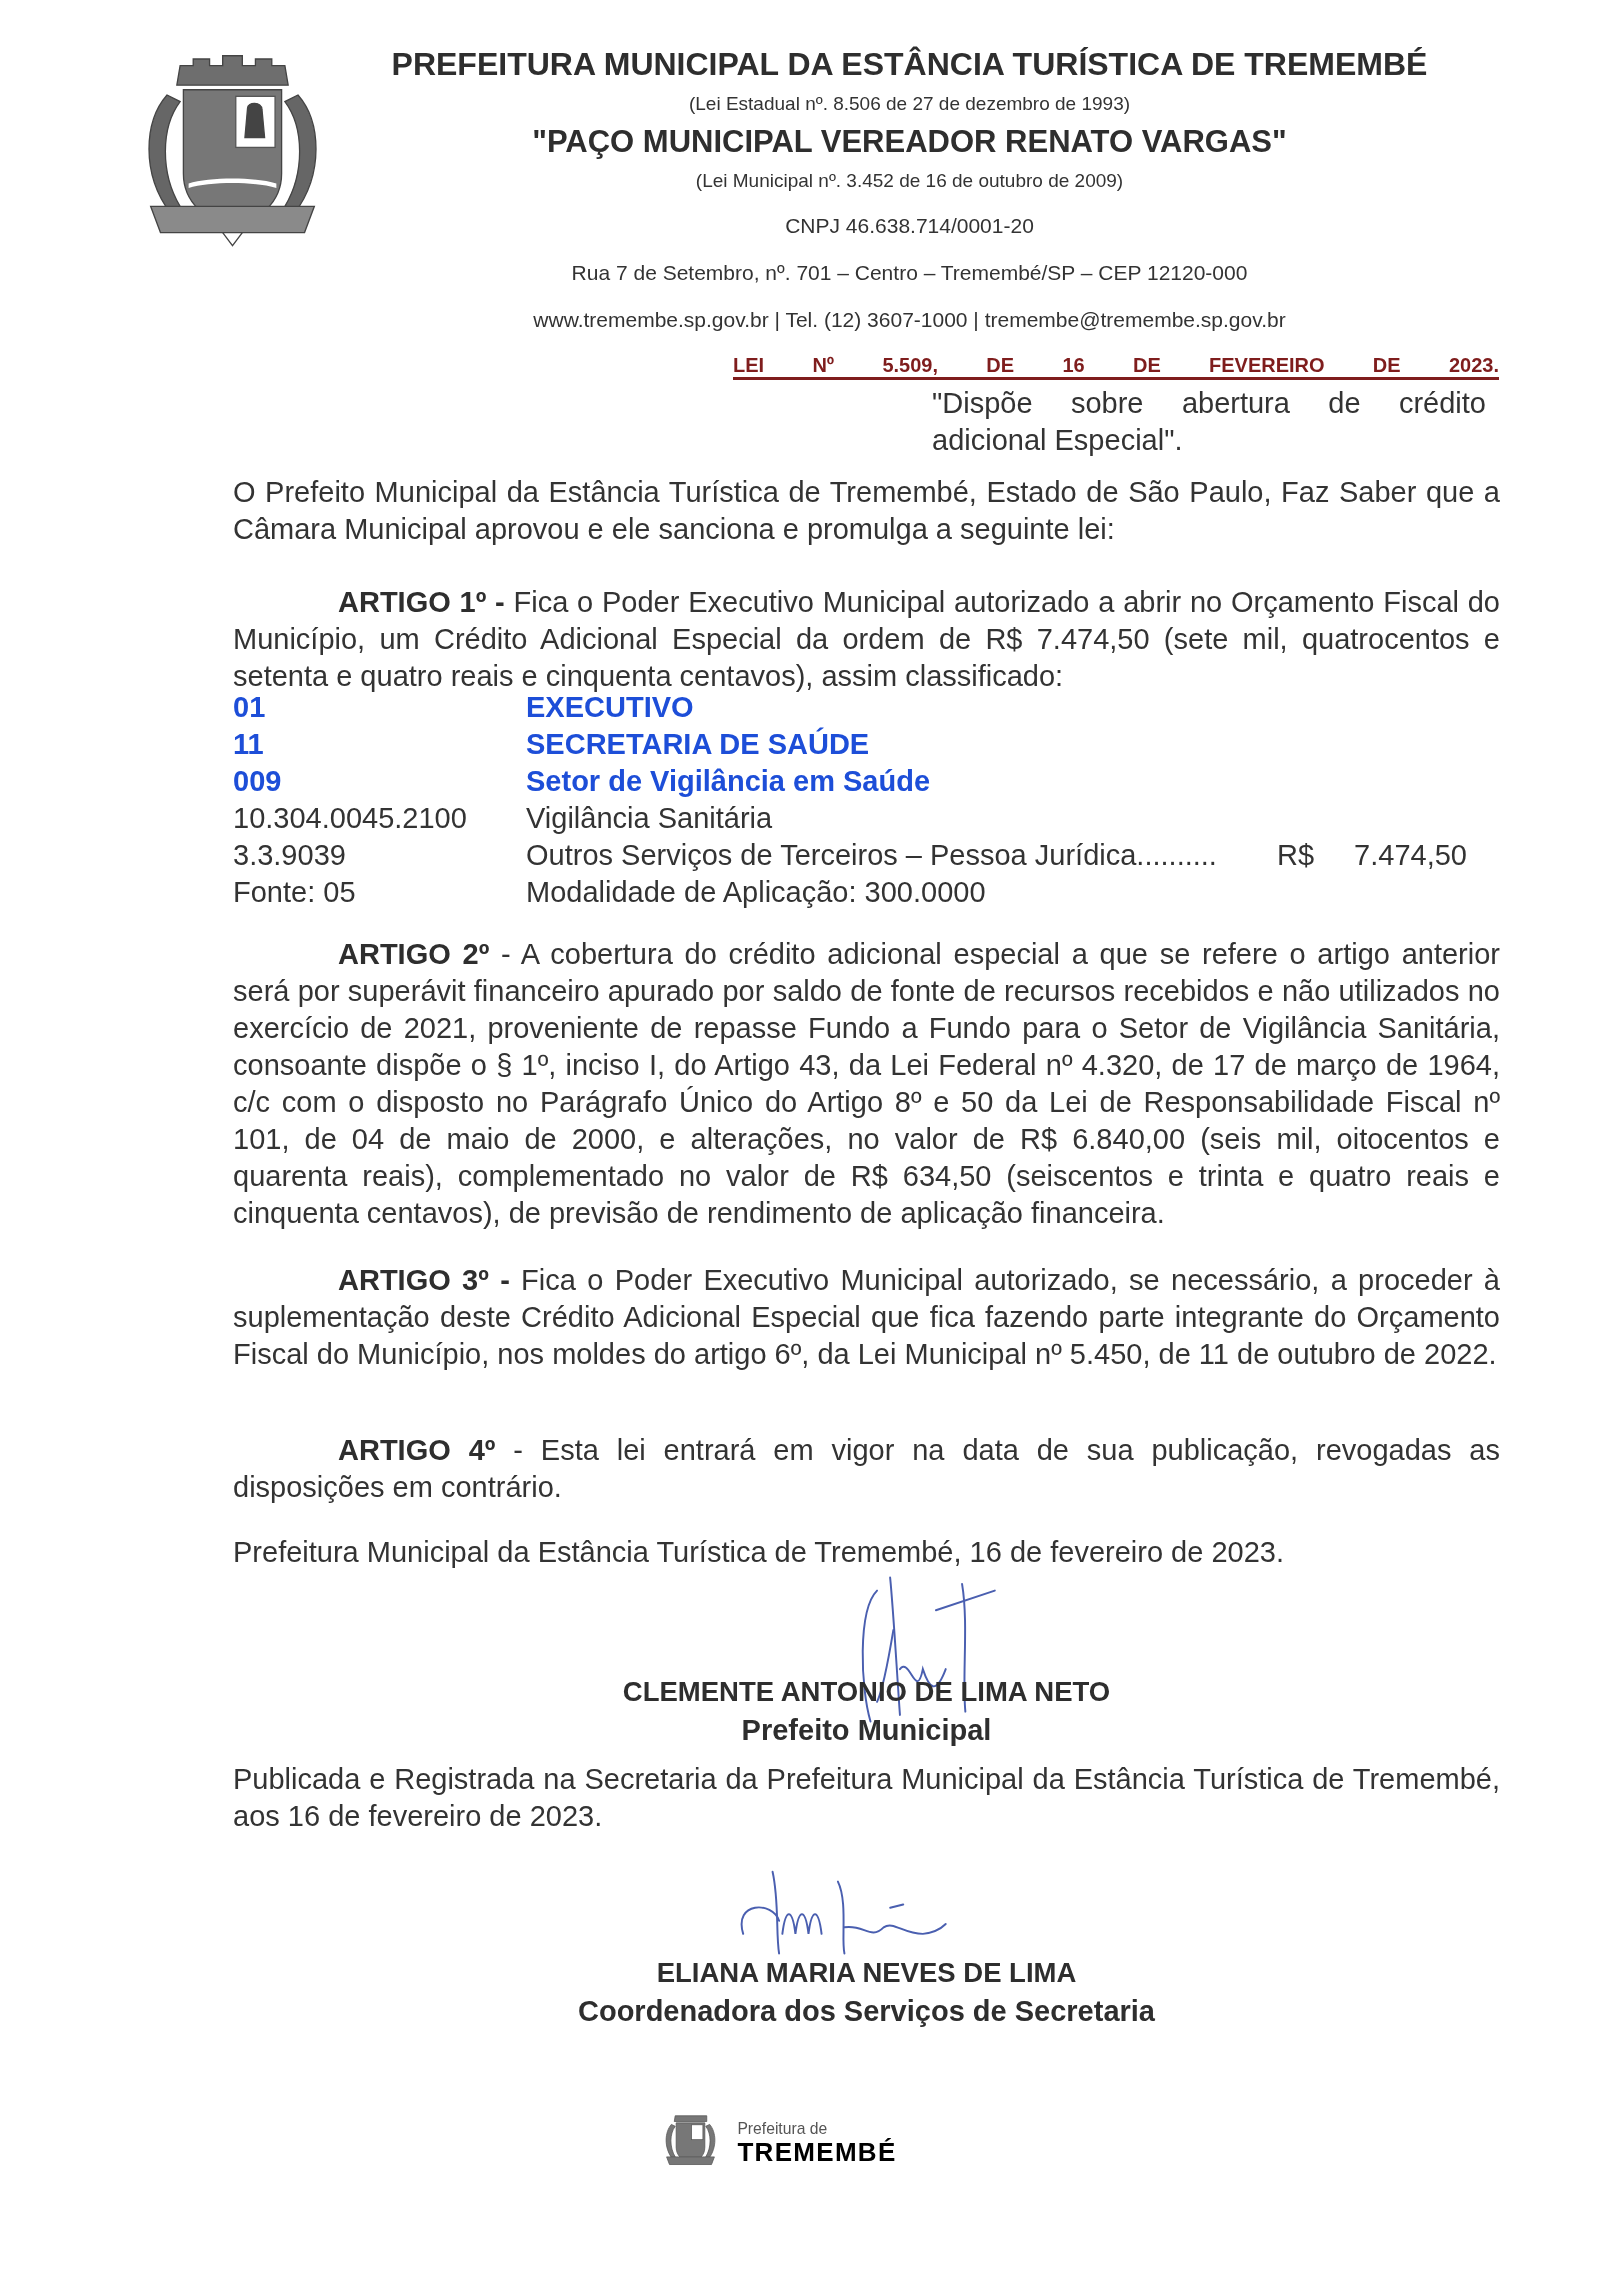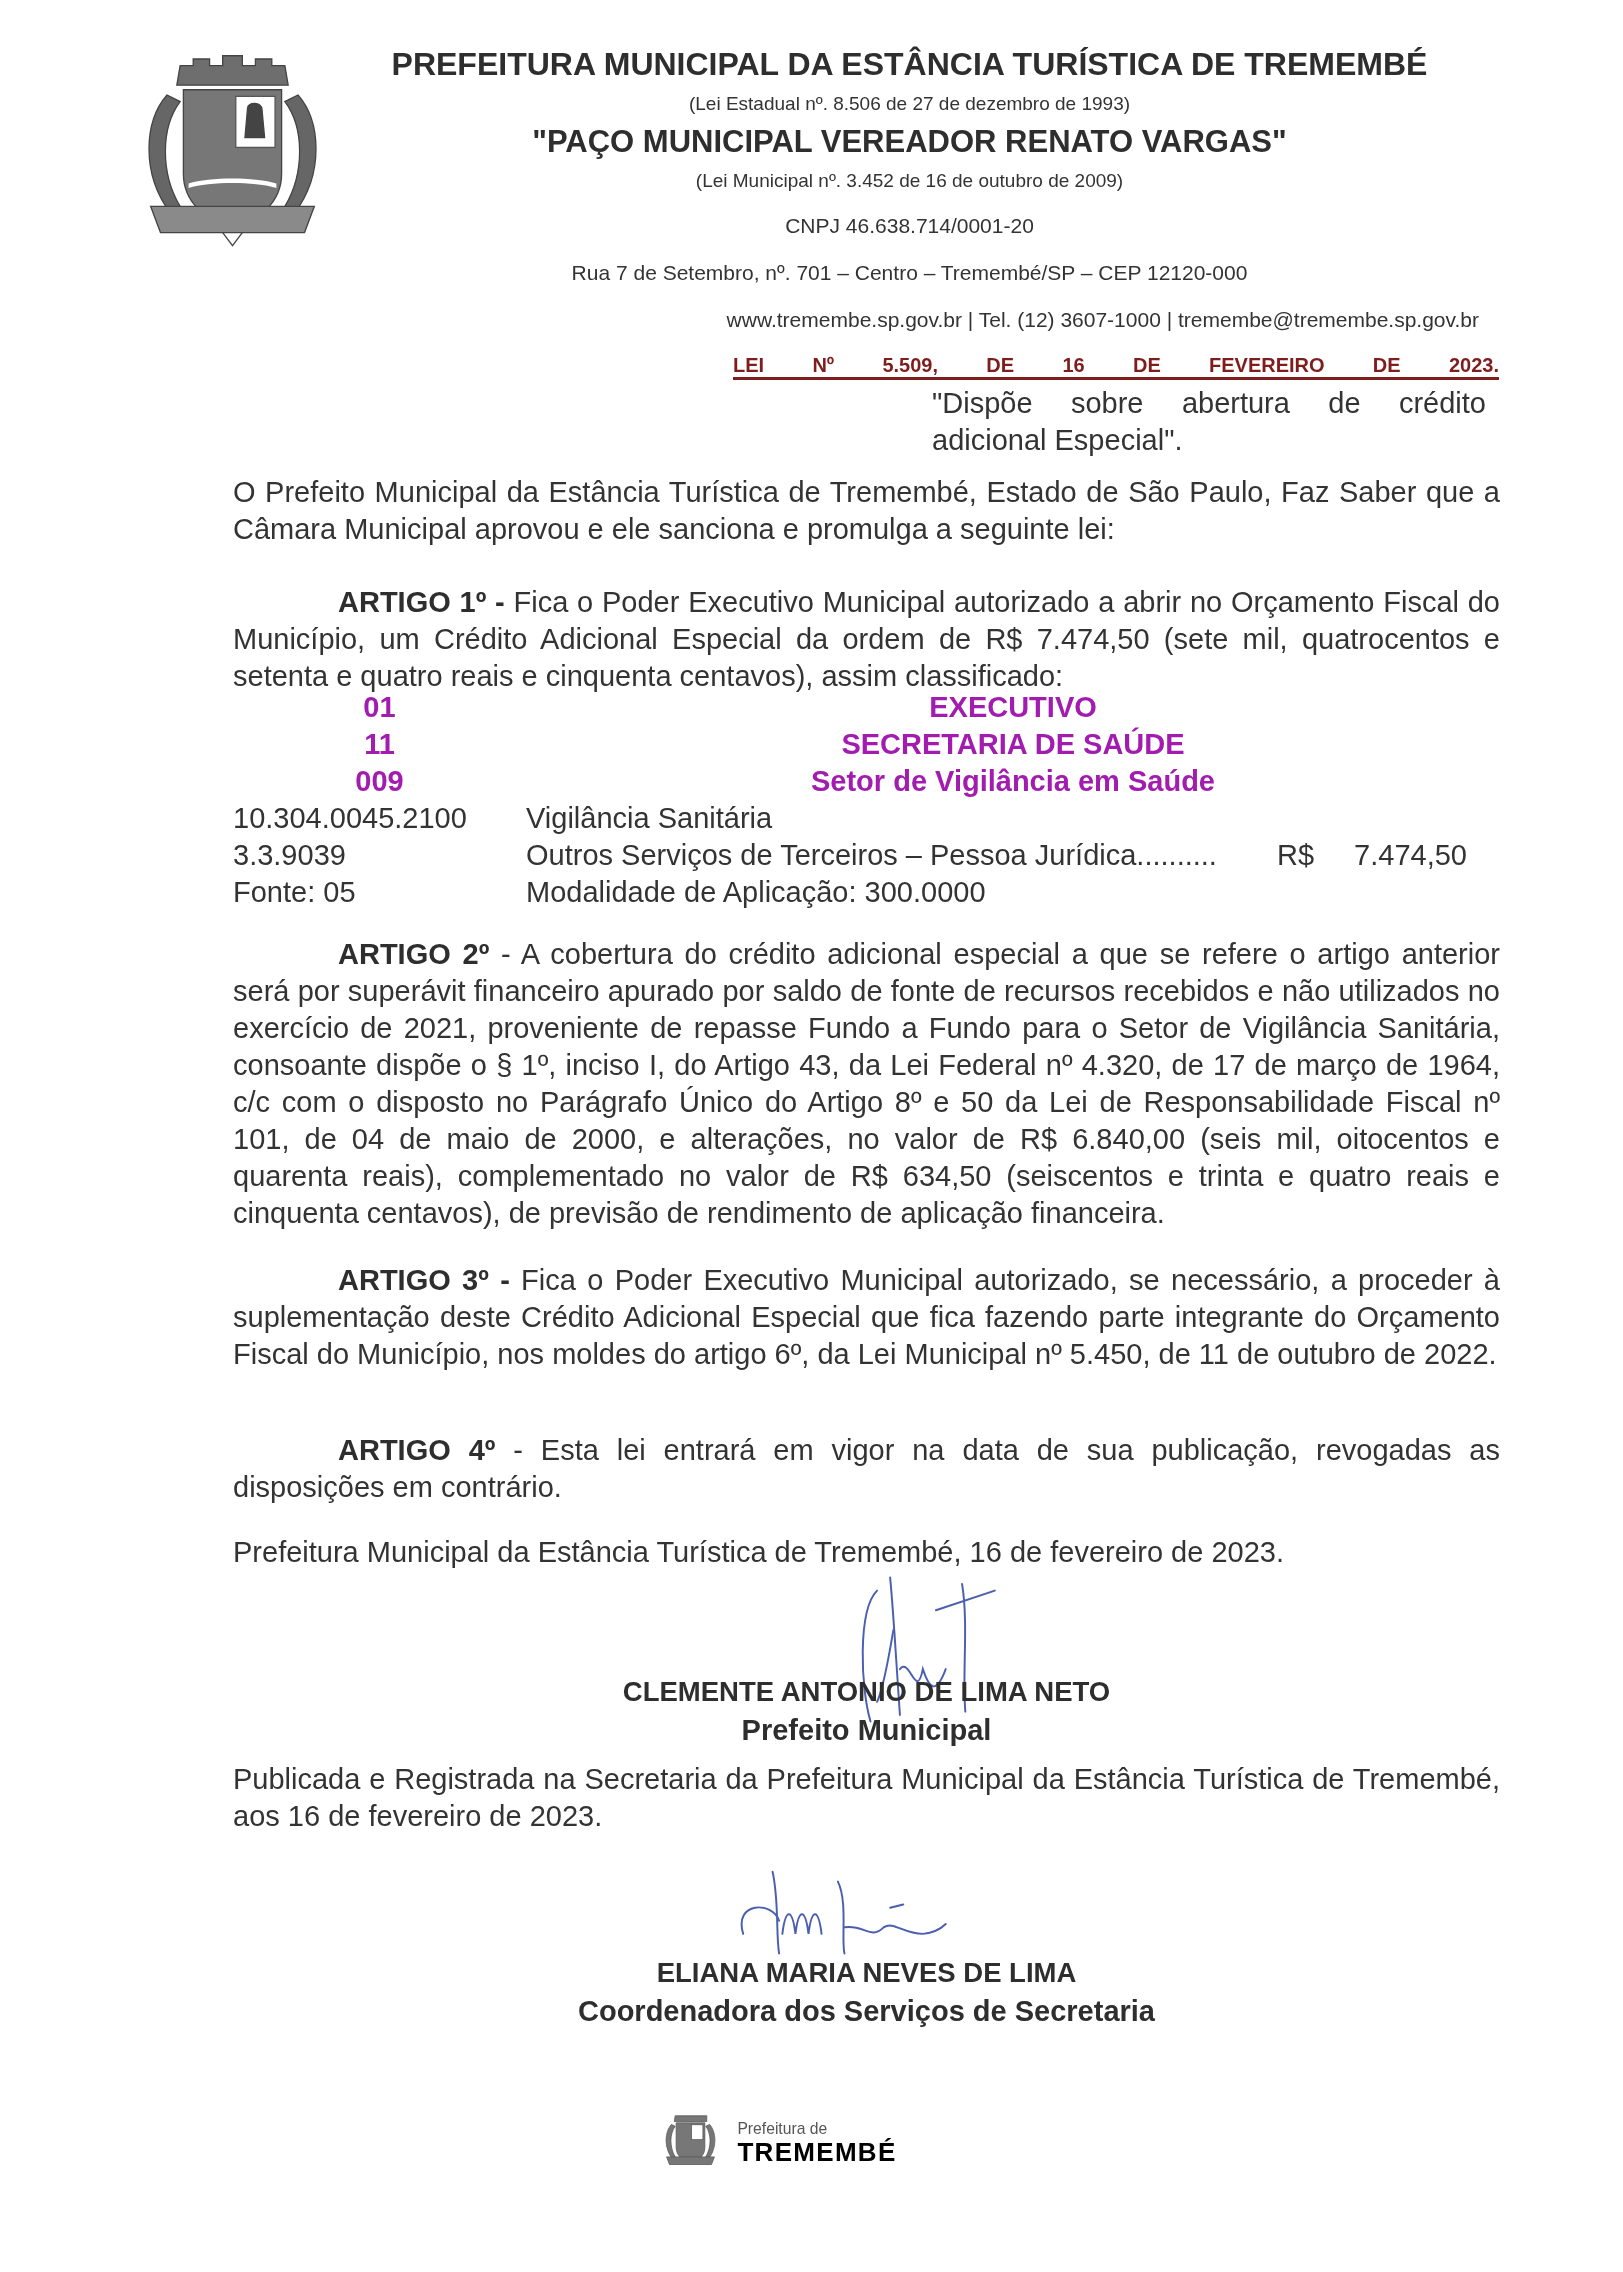--- a/index.html
+++ b/index.html
@@ -11,21 +11,21 @@
     .page { position: absolute; inset: 0; }
 
     
     .crest { position: absolute; left: 131px; top: 49px; width: 203px; height: 223px; }
     .hdr { position: absolute; left: 340px; top: 41px; width: 1139px; text-align: center; }
     .hdr .l1 { font-family: "Liberation Sans", sans-serif; font-weight: bold; font-size: 32px; letter-spacing: 0px; color: #2e2e2e; margin: 0; line-height: 47px; }
     .hdr .l2 { font-size: 19px; color: #333; line-height: 31px; margin: 0; font-family: "Liberation Sans Narrow", "Liberation Sans", sans-serif; }
     .hdr .l3 { font-family: "Liberation Sans", sans-serif; font-weight: bold; font-size: 31px; color: #2e2e2e; line-height: 46px; margin: 0; }
     .hdr .l4 { font-size: 19px; line-height: 31px; margin: 0; font-family: "Liberation Sans", sans-serif; }
     .hdr .l5 { font-size: 21px; line-height: 35px; margin: 12px; font-family: "Liberation Sans", sans-serif; }
-    .hdr .l6 { font-size: 21px; line-height: 35px; margin: 0; font-family: "Liberation Sans", sans-serif; text-align: right; }
+    .hdr .l6 { font-size: 21px; line-height: 35px; margin: 0; font-family: "Liberation Sans", sans-serif; }
 
     
     .law-title {
       position: absolute; left: 733px; top: 342px; width: 766px;
       font-weight: bold; font-size: 20px; color: #7f1d1d; text-decoration: underline;
       text-decoration-thickness: 3.3px; text-underline-offset: 5.2px;
       font-family: "Liberation Sans", sans-serif; text-align: justify; text-align-last: justify;
       white-space: nowrap; word-spacing: 9.2px; margin-top: 12px;
     }
     .ementa {
@@ -41,21 +41,21 @@
       font-family: "Liberation Sans", sans-serif; color: #333;
     }
     .body-text b { color: #2e2e2e; margin-top: 32px; }
     .indent { text-indent: 105px; }
 
     .class-table { position: absolute; left: 233px; top: 689px; width: 1267px; font-family: "Liberation Sans", sans-serif; }
     .class-row { display: flex; height: 37px; align-items: center; font-size: 29px; }
     .class-row .code { width: 293px; }
     .class-row .desc { flex: 1; }
     .class-row .amt { width: 190px; display: flex; justify-content: space-between; padding-right: 33px; }
-    .class-row.bold { font-weight: bold; color: #a21caf; text-align: center; }
+    .class-row.bold { font-weight: bold; color: #1d4ed8; }
 
     .sig-block { position: absolute; left: 233px; width: 1267px; text-align: center; font-family: "Liberation Sans", sans-serif; }
     .sig-name { font-weight: bold; font-size: 27.5px; color: #2e2e2e; line-height: 37px; }
     .sig-role { font-weight: bold; font-size: 29px; color: #2e2e2e; line-height: 41px; }
     .signature { position: absolute; }
 
     .footer-logo { position: absolute; left: 658px; top: 2114px; width: 295px; height: 59px; display: flex; align-items: center; }
     .footer-logo .txt { margin-left: 14.4px; font-family: "Liberation Sans", sans-serif; }
     .footer-logo .small { font-size: 15.7px; color: #555; line-height: 18.3px; }
     .footer-logo .big { font-size: 26px; font-weight: bold; color: #000000; letter-spacing: 1.3px; line-height: 29px; }

